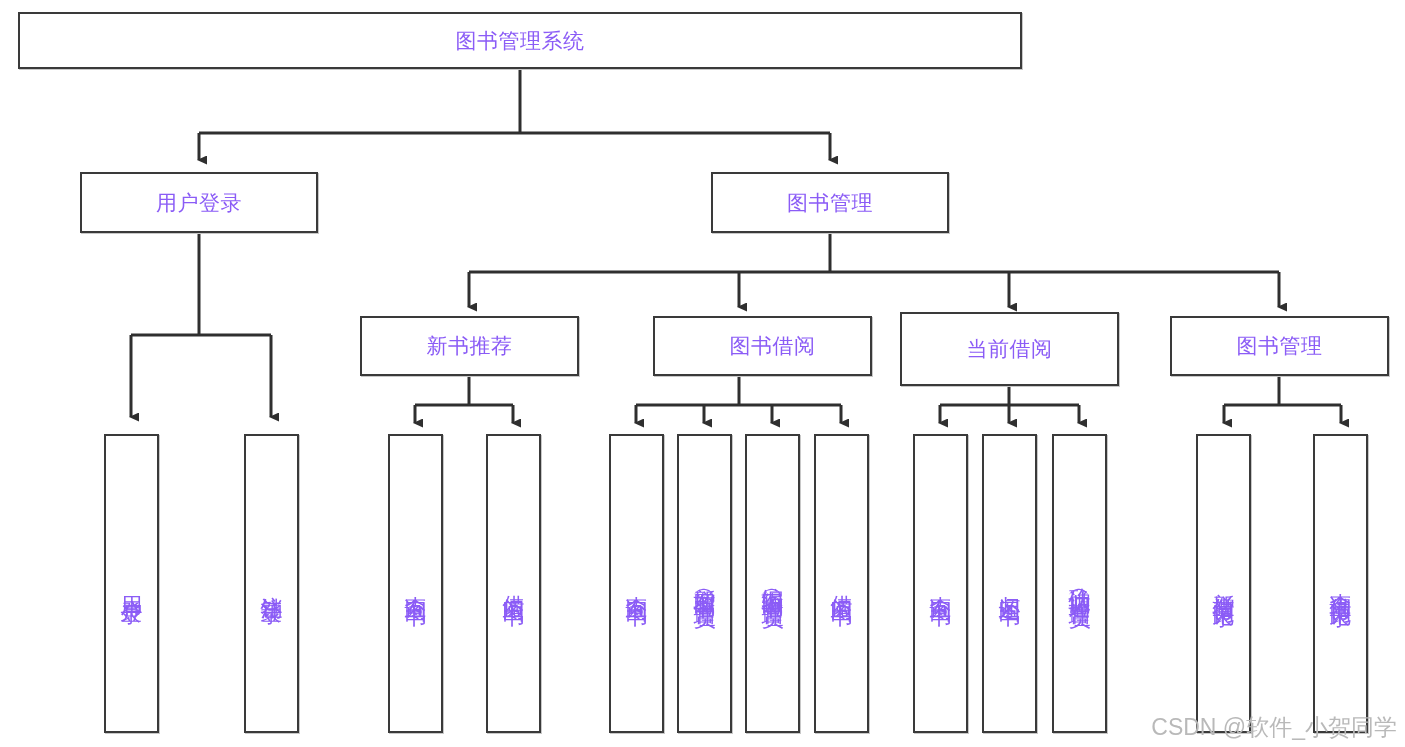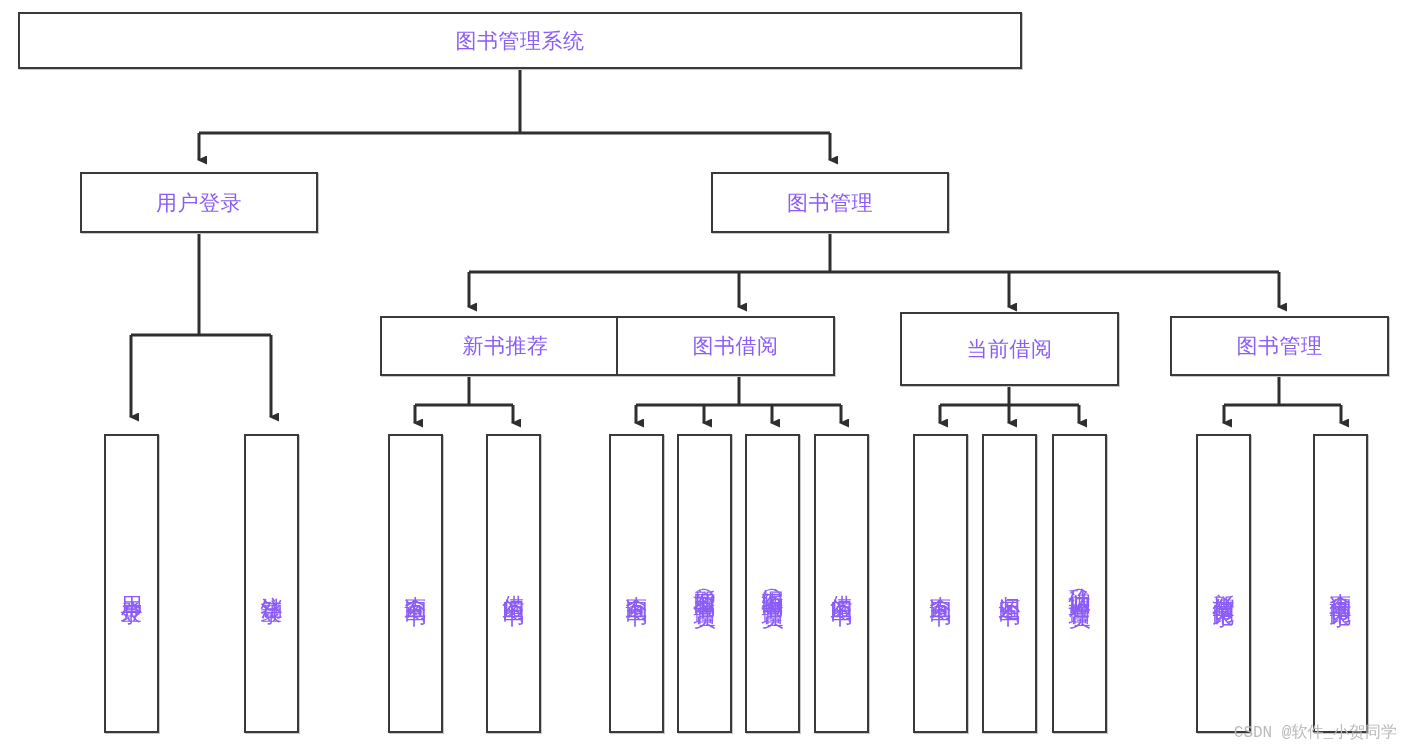--- a/index.html
+++ b/index.html
@@ -51,24 +51,24 @@
   }
   .node.vert .vtext {
     writing-mode: vertical-rl;
     text-orientation: upright;
     white-space: nowrap;
   }
   #watermark {
     position: absolute;
     right: 8px;
     bottom: 4px;
-    font-size: 16px;
+    font-size: 23px;
     color: #b9b9b9;
     white-space: nowrap;
-    font-family: Liberation Mono, monospace;
+    font-family: Liberation Sans, sans-serif;
   }
 </style>
 </head>
 <body>
 
 <div id="canvas">
 
   <svg class="lines" viewBox="0 0 1405 747" xmlns="http://www.w3.org/2000/svg">
     <defs>
       <marker id="arrow" markerWidth="10" markerHeight="10" refX="4.5" refY="8" orient="auto" markerUnits="userSpaceOnUse">
@@ -123,24 +123,24 @@
     <span>图书管理系统</span>
   </div>
 
   <div class="node horiz" style="left:80px; top:172px; width:238px; height:61px;">
     <span>用户登录</span>
   </div>
   <div class="node horiz" style="left:711px; top:172px; width:238px; height:61px;">
     <span>图书管理</span>
   </div>
 
-  <div class="node horiz" style="left:360px; top:316px; width:251px; height:60px;margin-left:20px;">
+  <div class="node horiz" style="left:360px; top:316px; width:219px; height:60px;">
     <span>新书推荐</span>
   </div>
-  <div class="node horiz" style="left:616px; top:316px; width:219px; height:60px;padding-left:20px;">
+  <div class="node horiz" style="left:653px; top:316px; width:219px; height:60px;padding-left:20px;">
     <span>图书借阅</span>
   </div>
   <div class="node horiz" style="left:900px; top:312px; width:219px; height:74px;">
     <span>当前借阅</span>
   </div>
   <div class="node horiz" style="left:1170px; top:316px; width:219px; height:60px;">
     <span>图书管理</span>
   </div>
 
   <div class="node vert" style="left:104px; top:434px; width:55px; height:299px;">

